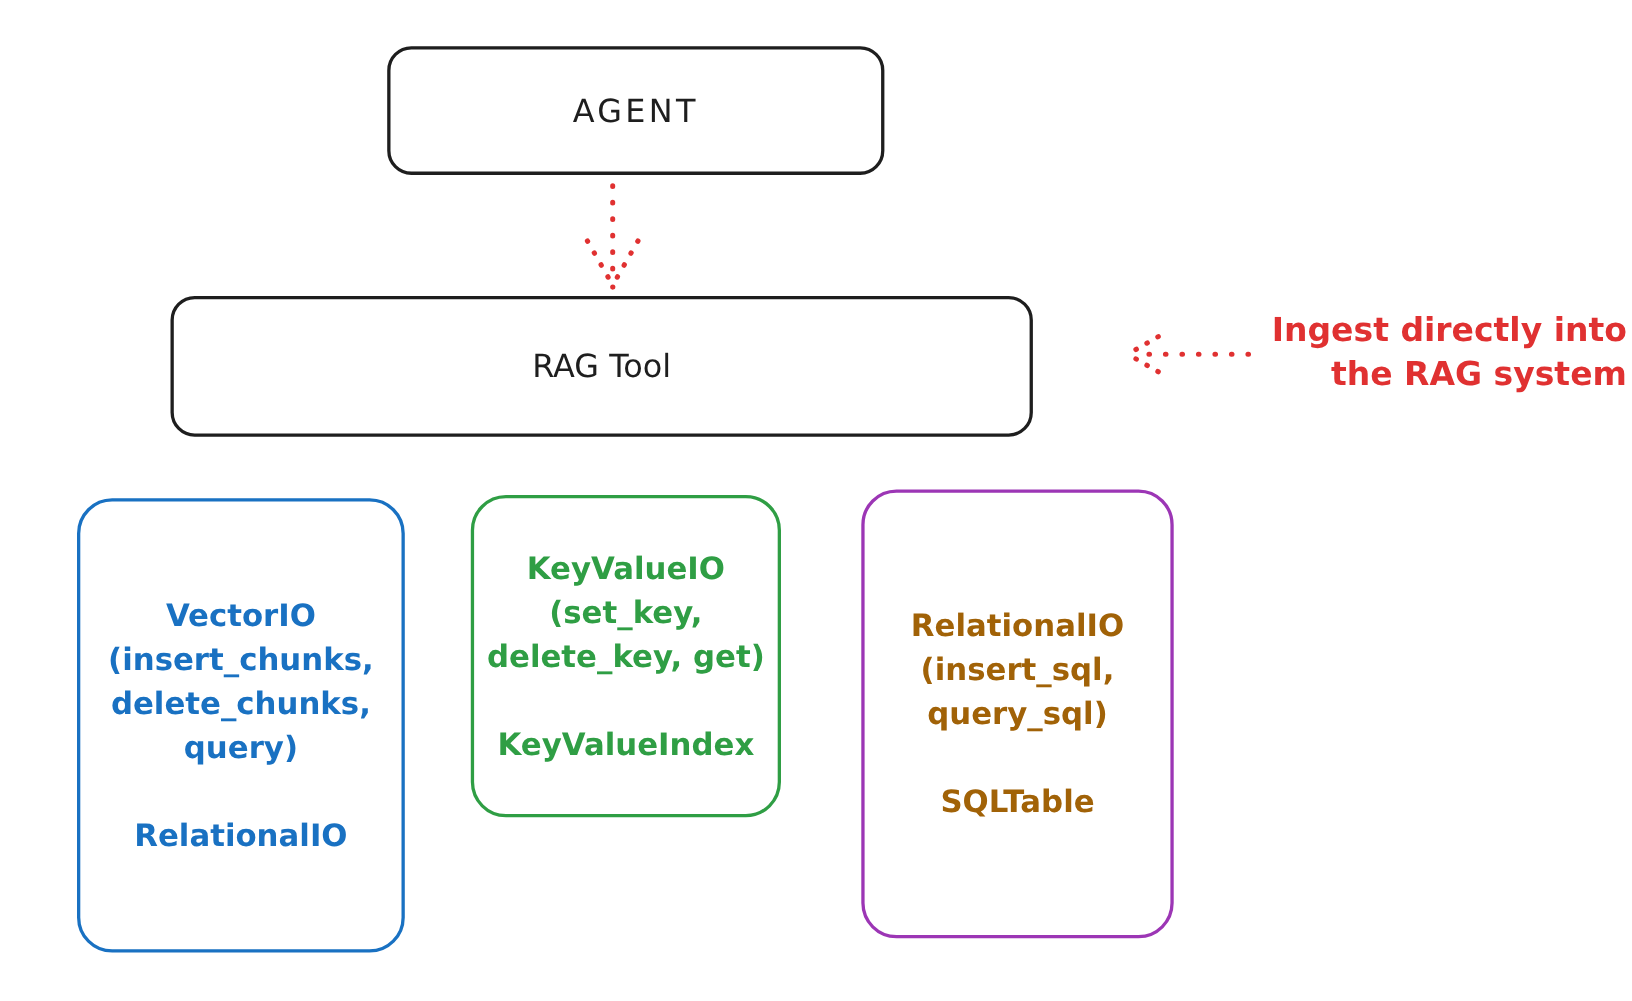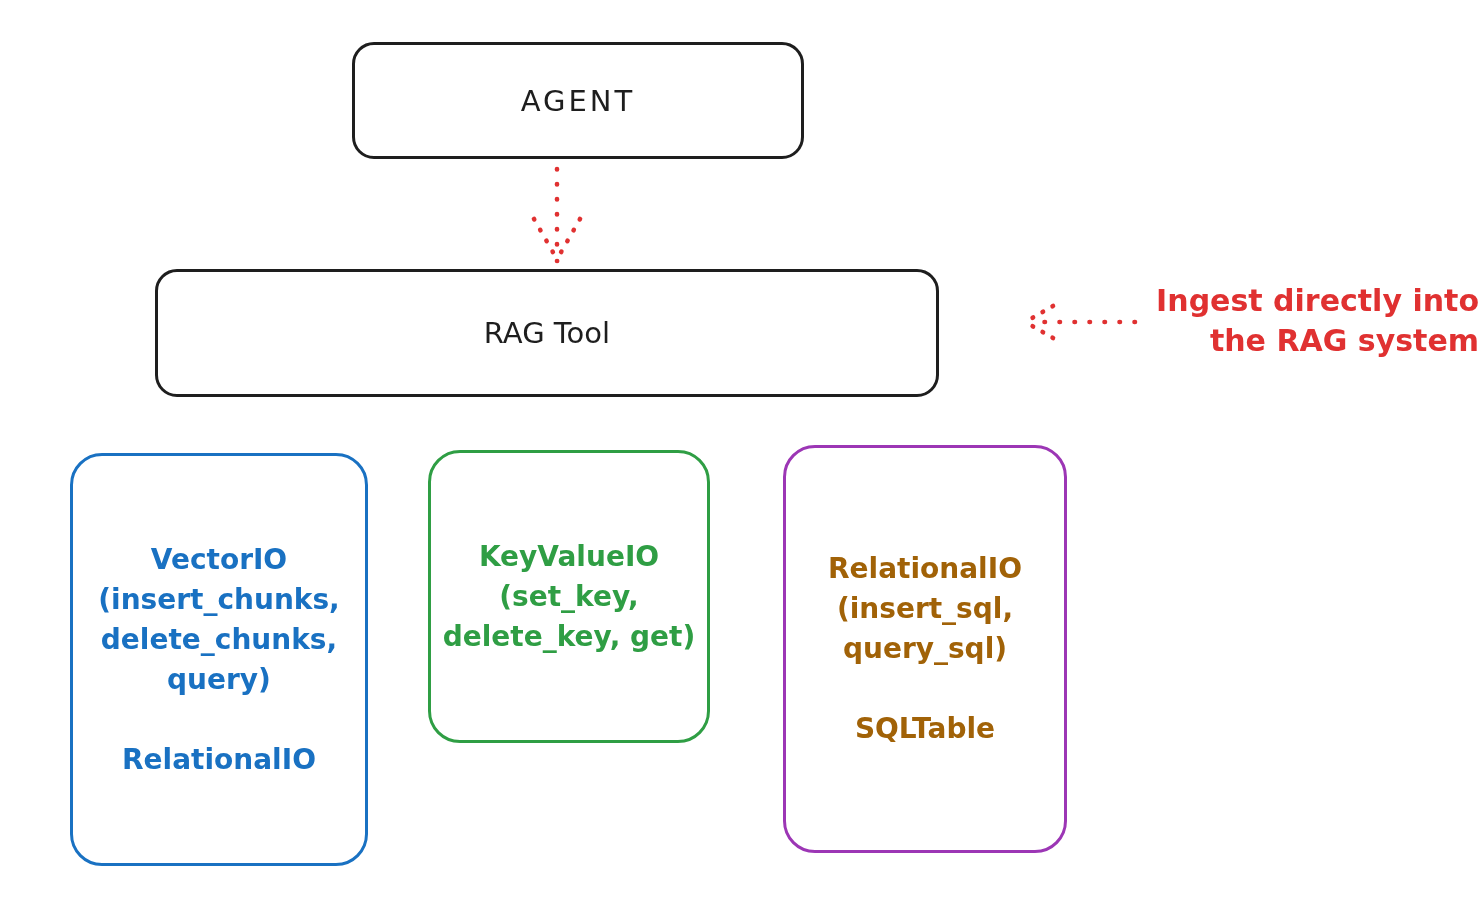--- a/index.html
+++ b/index.html
@@ -125,20 +125,21 @@
 (insert_chunks,
 delete_chunks,
 query)</div>
     <div class="index-label">RelationalIO</div>
   </div>
 
   <div class="storage-box" id="keyvalue-box" style="border-color: rgb(47, 158, 68); color: rgb(47, 158, 68);">
     <div class="io-label">KeyValueIO
 (set_key,
 delete_key, get)</div>
+    <div class="index-label">KeyValueIndex</div>
   </div>
 
   <div class="storage-box" id="relational-box" style="border-color: rgb(156, 54, 181); color: #a16207;">
     <div class="io-label">RelationalIO
 (insert_sql,
 query_sql)</div>
     <div class="index-label">SQLTable</div>
   </div>
 
 </div>

